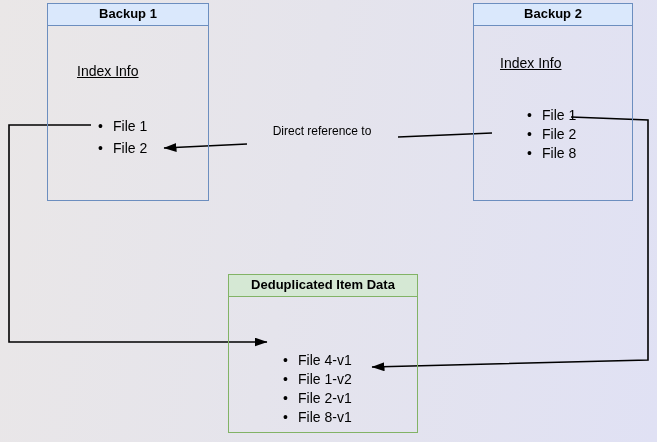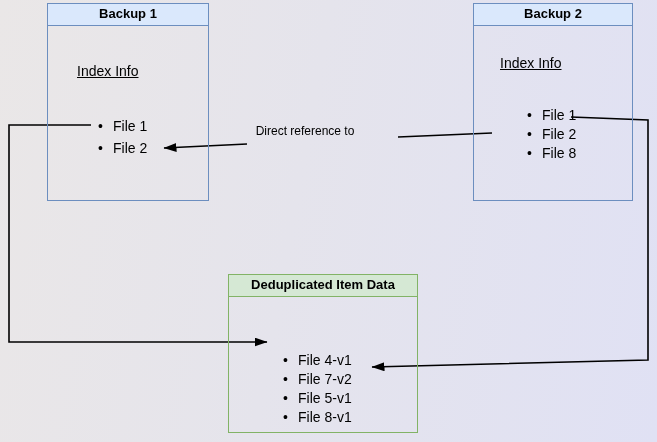--- a/index.html
+++ b/index.html
@@ -23,21 +23,21 @@
   .blue .node-header{background:#dae8fc;border-bottom:1.5px solid #6c8ebf;}
   .green .node-header{background:#d5e8d4;border-bottom:1.5px solid #82b366;}
   .node-body{position:relative;width:100%;height:calc(100% - 22px);}
   .subtitle{position:absolute;font-size:14px;white-space:nowrap;text-decoration:underline;}
   ul.file-list{position:absolute;margin:0;padding:0;list-style:none;}
   ul.file-list li{font-size:14px;white-space:nowrap;display:flex;}
   .lh22 li{line-height:22px;}
   .lh19 li{line-height:19px;}
   .bullet{display:inline-block;width:15px;font-size:14px;}
   .edge-label{
-    position:absolute;left:220px;top:124px;width:170px;
+    position:absolute;left:237px;top:124px;width:170px;
     text-align:center;font-size:12px;line-height:15px;white-space:nowrap;
   }
 </style>
 </head>
 <body>
 
 <div class="canvas">
 
   <svg class="connectors" width="657" height="442" viewBox="0 0 657 442">
     <defs>
@@ -92,25 +92,25 @@
   <div class="node green" style="left:228px;top:274px;width:190px;height:159px;">
     <div class="node-header">Deduplicated Item Data</div>
     <div class="node-body">
       <ul class="file-list lh19" style="left:54px;top:54px;">
         <li>
           <span class="bullet">•</span>
           <span>File 4-v1</span>
         </li>
         <li>
           <span class="bullet">•</span>
-          <span>File 7-v2</span>
+          <span>File 1-v2</span>
         </li>
         <li>
           <span class="bullet">•</span>
-          <span>File 5-v1</span>
+          <span>File 2-v1</span>
         </li>
         <li>
           <span class="bullet">•</span>
           <span>File 8-v1</span>
         </li>
       </ul>
     </div>
   </div>
 
   <div class="edge-label">

